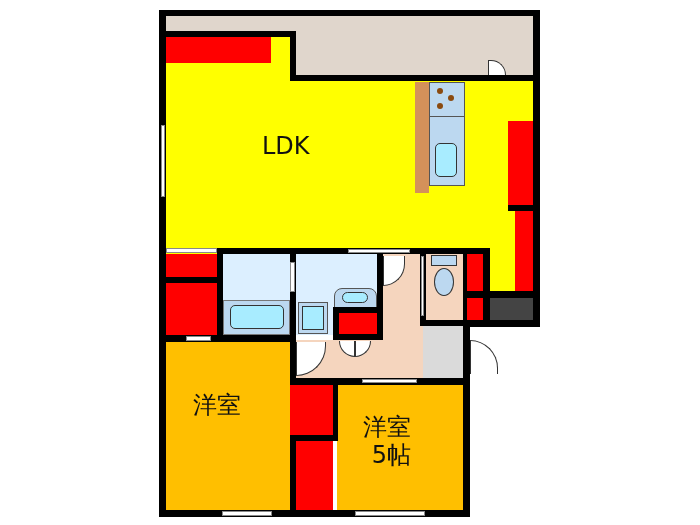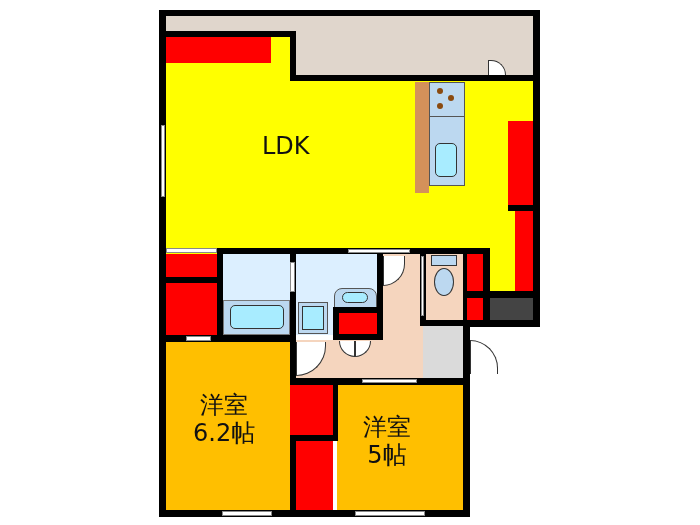--- a/index.html
+++ b/index.html
@@ -1,19 +1,19 @@
 <!DOCTYPE html>
 <html><head>
 <meta charset="utf-8">
 <style>
   html, body { margin:0; padding:0; background:#ffffff; }
   body { width:700px; height:525px; position:relative; overflow:hidden; font-family:"DejaVu Sans","Liberation Sans",sans-serif; }
   .abs { position:absolute; box-sizing:border-box; }
   .wall { position:absolute; background:#000; }
-  .label { position:absolute; color:#111; text-align:center; line-height:1.15; }
+  .label { position:absolute; color:#111; text-align:right; line-height:1.15; }
   .win { position:absolute; background:#fff; border:1px solid #888; box-sizing:border-box; }
   .door-arc { position:absolute; box-sizing:border-box; border:1.5px solid #333; background:#fff; }
 </style>
 </head>
 <body>
 
 <div class="abs" style="left:0;top:0;width:700px;height:525px;">
 
   <div class="abs" style="left:166px;top:16px;width:367px;height:59px;background:#e0d6cc;"></div>
 
@@ -117,19 +117,18 @@
   <div class="door-arc" style="left:296px;top:342px;width:30px;height:34px;border-radius:0 0 30px 0;border-top:none;"></div>
   <div class="door-arc" style="left:339px;top:341px;width:16px;height:16px;border-radius:0 0 0 16px;border-top:none;"></div>
   <div class="door-arc" style="left:355px;top:341px;width:16px;height:16px;border-radius:0 0 16px 0;border-top:none;"></div>
   <div class="door-arc" style="left:470px;top:340px;width:28px;height:34px;border-radius:0 28px 0 0;border-bottom:none;"></div>
 
   <div class="label" style="left:262px;top:133px;font-size:24px;">
     <div>LDK</div>
   </div>
   <div class="label" style="left:193px;top:392px;font-size:24px;">
     <div>洋室</div>
-    <div>6.2帖</div>
   </div>
   <div class="label" style="left:363px;top:414px;font-size:24px;">
     <div>洋室</div>
     <div>5帖</div>
   </div>
 </div>
 
 </body></html>

